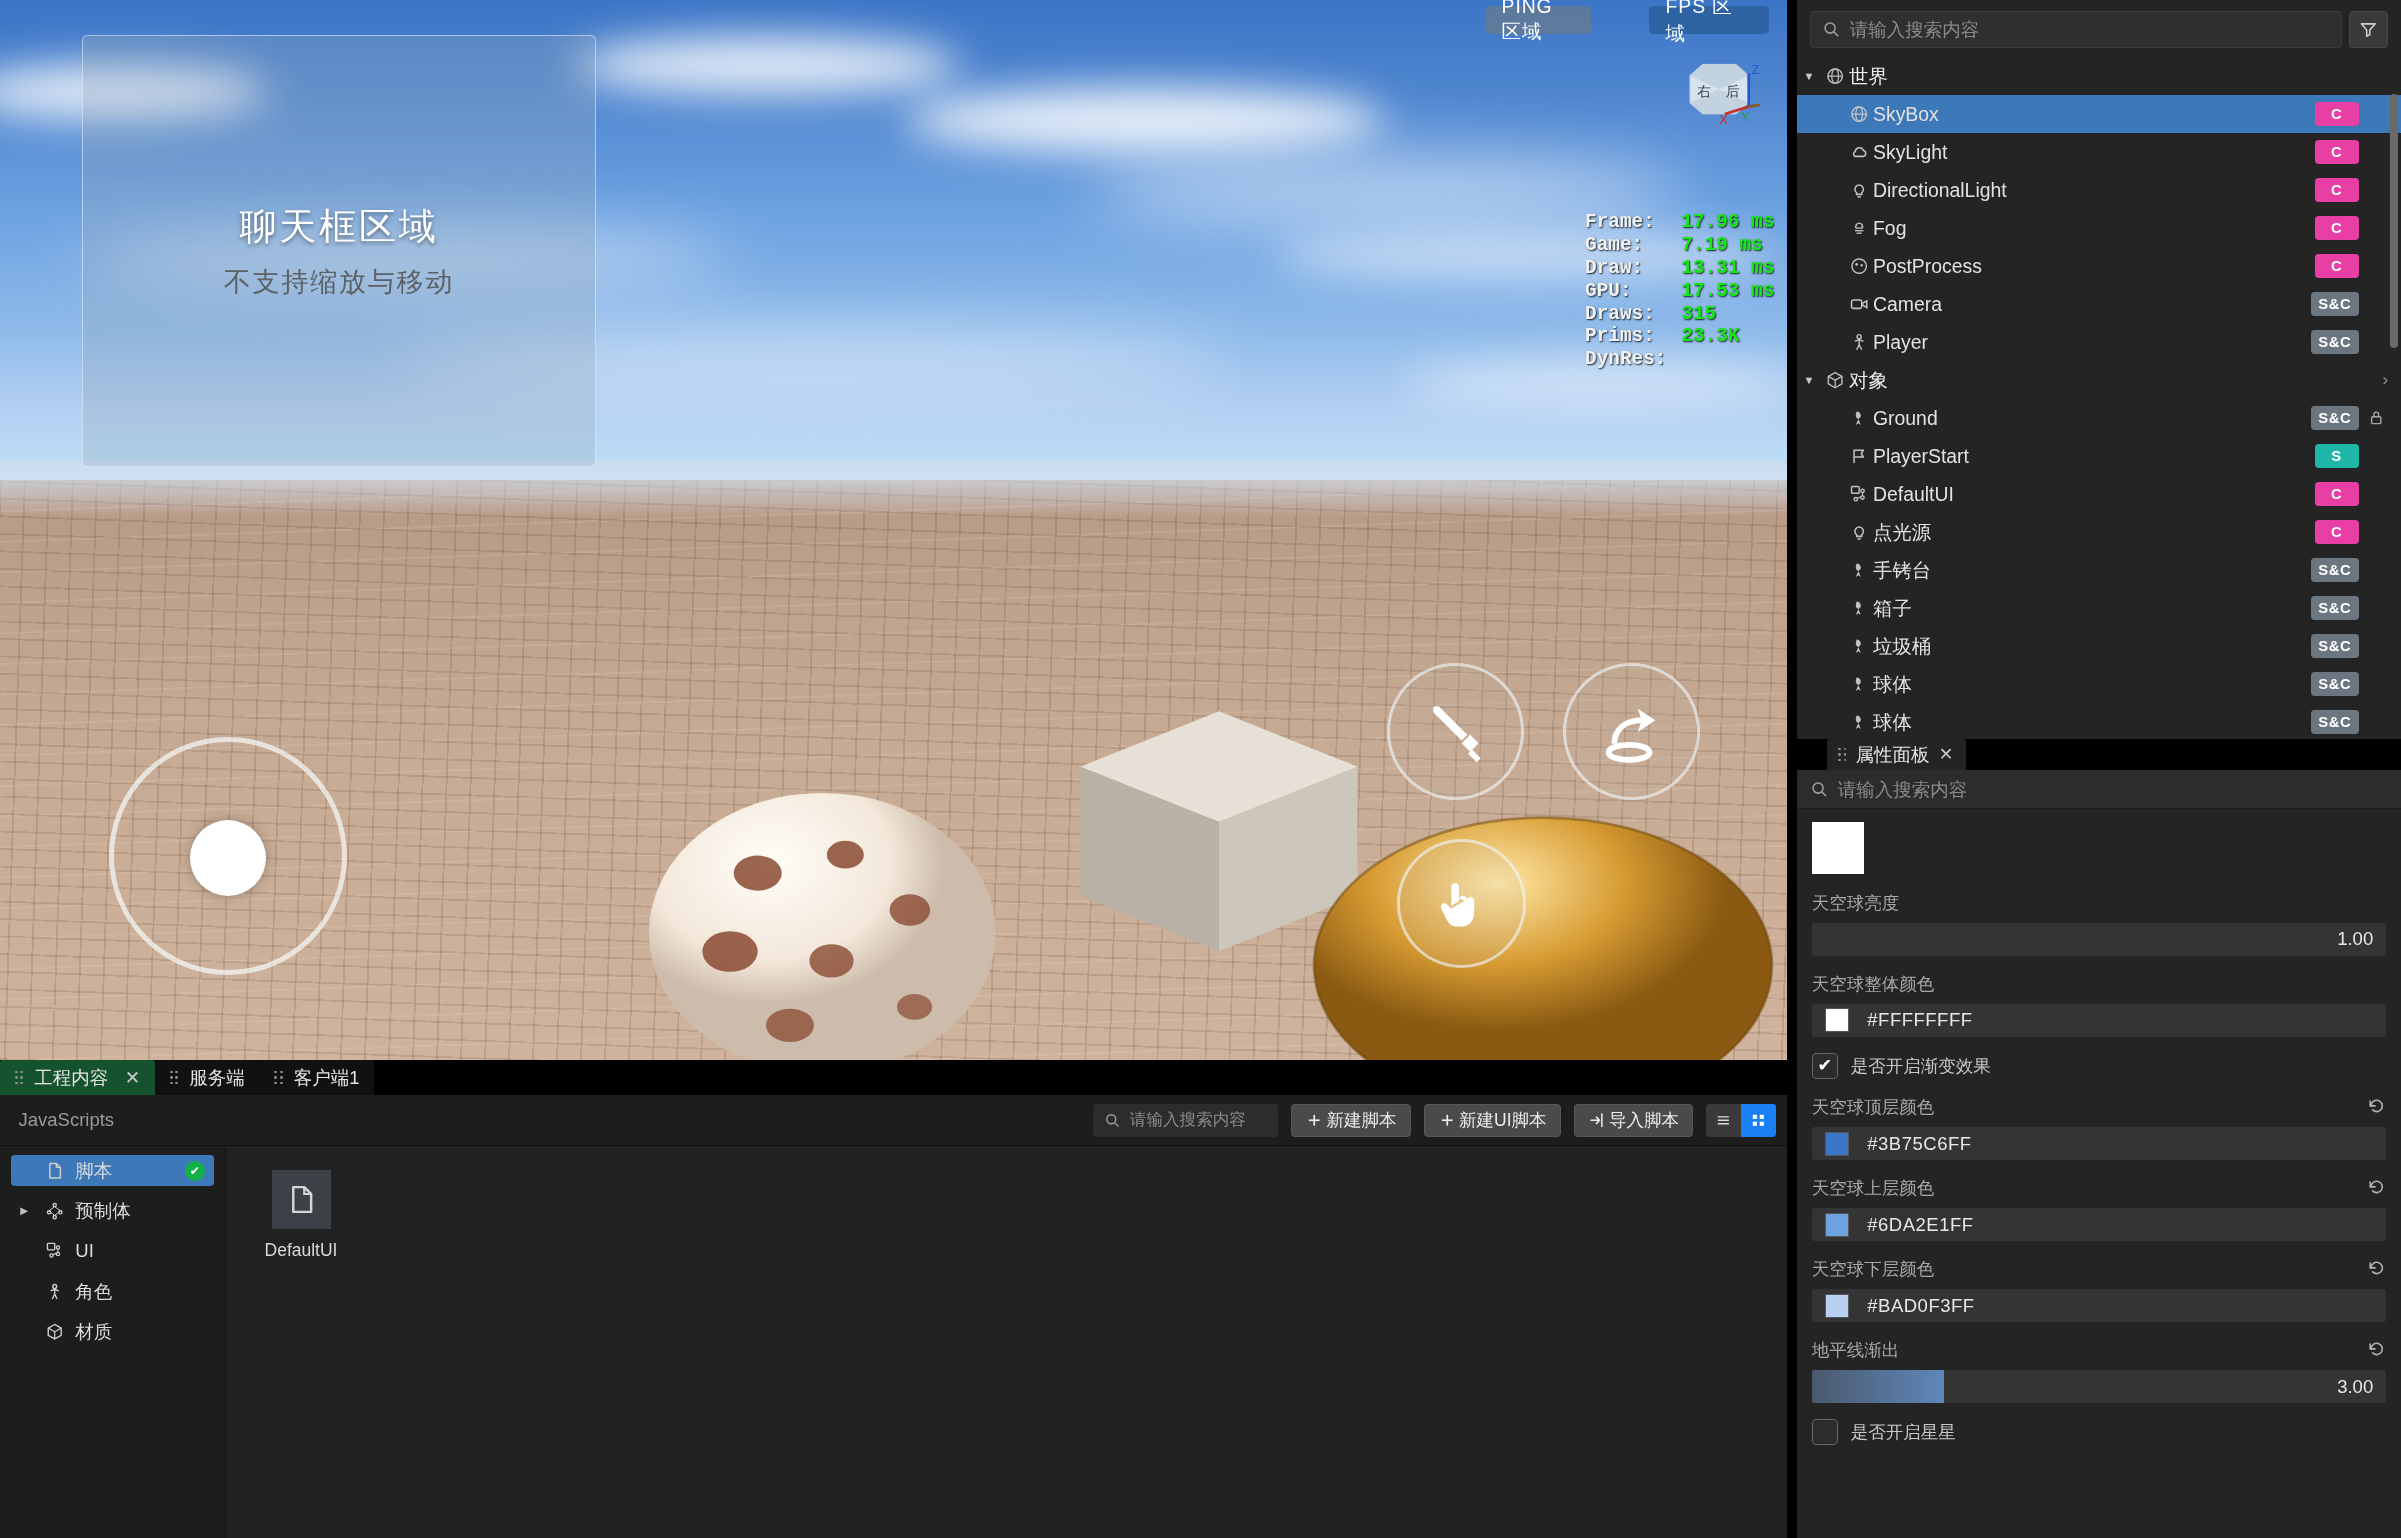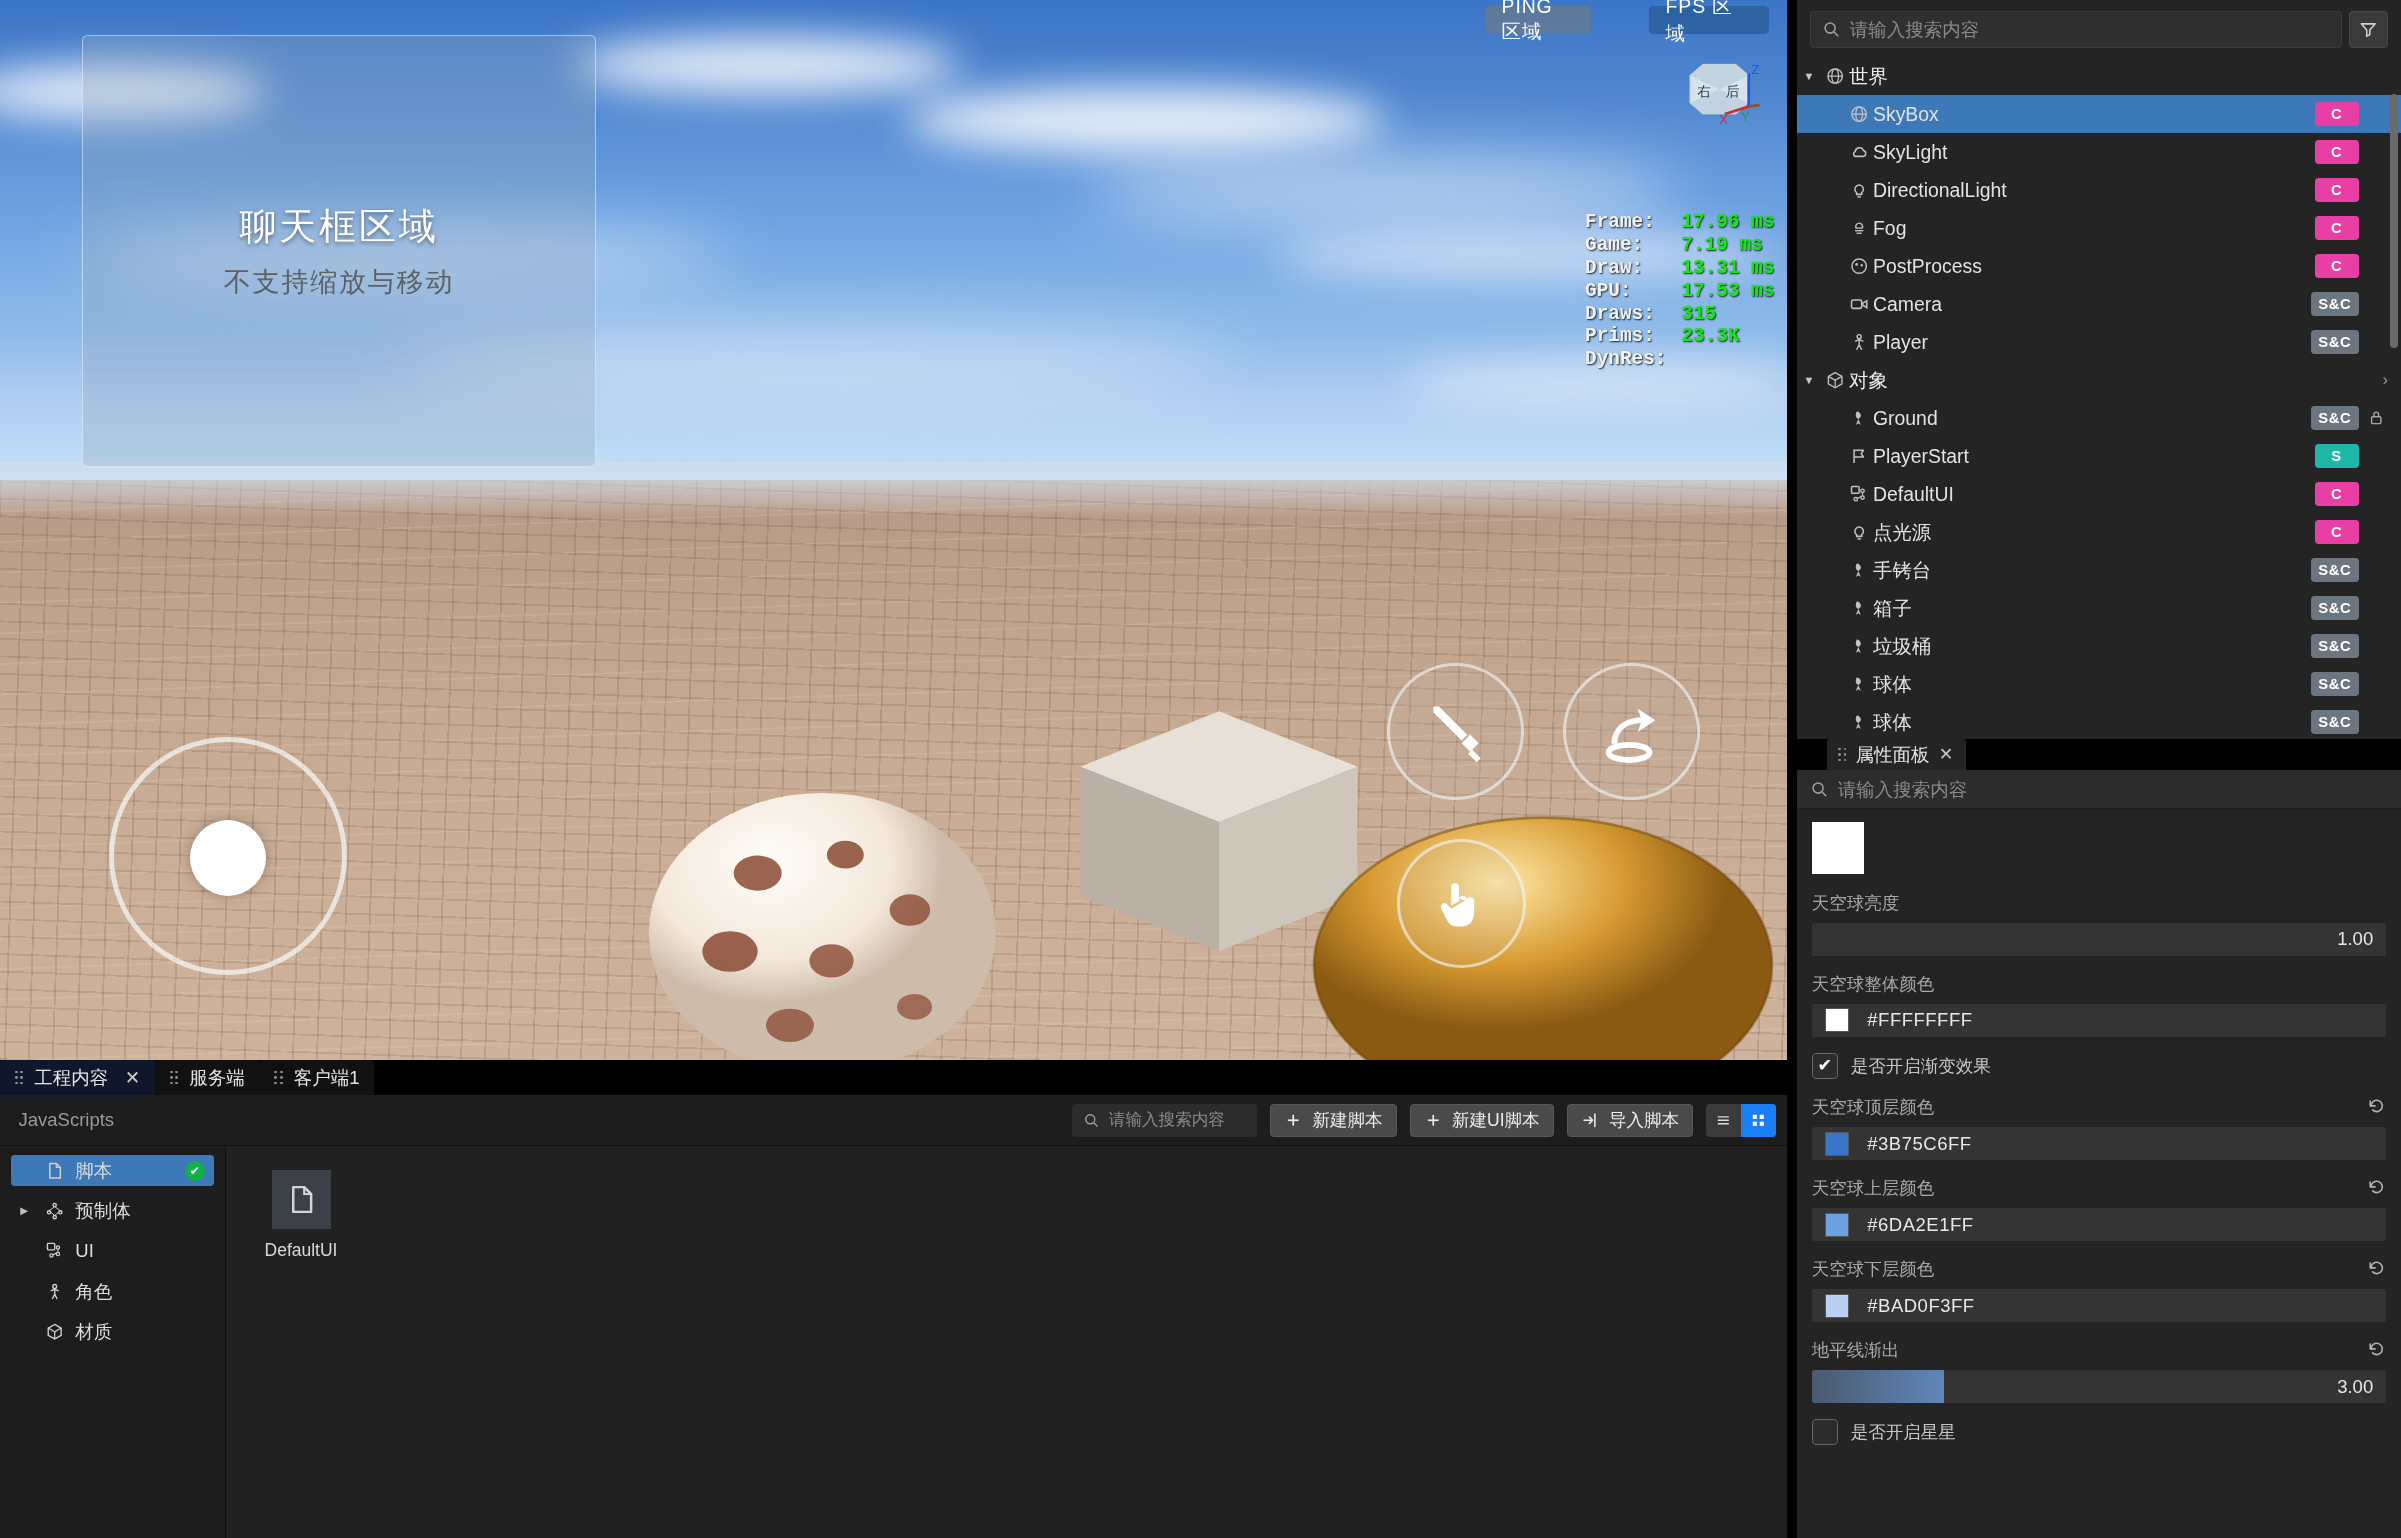--- a/index.html
+++ b/index.html
@@ -169,35 +169,35 @@
   .checkrow .cl { color: #c8c8c8; font-size: 17.5px; }
   .resetbtn { color: #b0b0b0; font-size: 17.5px; }
 
   
   #bottom {
     position: absolute; left: 0; top: 1060px; width: 1787px; height: 478px;
     background: #1d1d1d;
   }
   #btabs { height: 35px; background: #000; display: flex; align-items: flex-end; }
   .btab { height: 35px; display: flex; align-items: center; gap: 11px; padding: 0 14.8px; border-radius: 2.8px 2.8px 0 0; }
-  .btab.active { background: #0f172a; }
+  .btab.active { background: #14532d; }
   .btab.inactive { background: #111; }
   .btab .bt { color: #e4e4e4; font-size: 18.5px; }
   .btab .xc { color: #c8c8c8; font-size: 18.5px; margin-left: 5.5px; }
   #bpathbar { height: 50px; display: flex; align-items: center; justify-content: space-between; padding: 0 11px 0 18.5px; }
   #bpathbar .crumb { color: #9a9a9a; font-size: 18.5px; }
   #btools { display: flex; align-items: center; gap: 13px; }
   .bsearch {
     width: 185px; height: 33px; background: #2c2c2c; border-radius: 3.7px; display: flex;
     align-items: center; gap: 9.2px; padding: 0 11px;
   }
   .bsearch .ph { color: #8a8a8a; font-size: 16.6px; }
   .tbtn {
     height: 33px; background: #4a4a4a; border: 0.9px solid #585858; border-radius: 3.7px;
-    display: flex; align-items: center; gap: 10px; padding: 12px 13px; color: #ececec; font-size: 17.5px;
+    display: flex; align-items: center; gap: 3px; padding: 12px 13px; color: #ececec; font-size: 17.5px;
   }
   .viewtoggle { display: flex; height: 33px; border-radius: 3.7px; overflow: hidden; background: #3a3a3a; }
   .vt { width: 35px; display: flex; align-items: center; justify-content: center; }
   .vt.on { background: #1b7ff5; }
   #bmain { display: flex; height: 393px; border-top: 0.9px solid #101010; }
   #bfolders { width: 226px; background: #1d1d1d; padding: 9.2px 11px 0 11px; border-right: 0.9px solid #101010; }
   .frow { display: flex; align-items: center; height: 31px; border-radius: 3.7px; padding: 0 9.2px; gap: 9.2px; margin-bottom: 9.2px; }
   .frow.sel { background: #3d78b8; }
   .frow .fcaret { width: 14.8px; color: #c0c0c0; font-size: 10.2px; }
   .frow .fi { width: 22px; display: flex; align-items: center; justify-content: center; }

